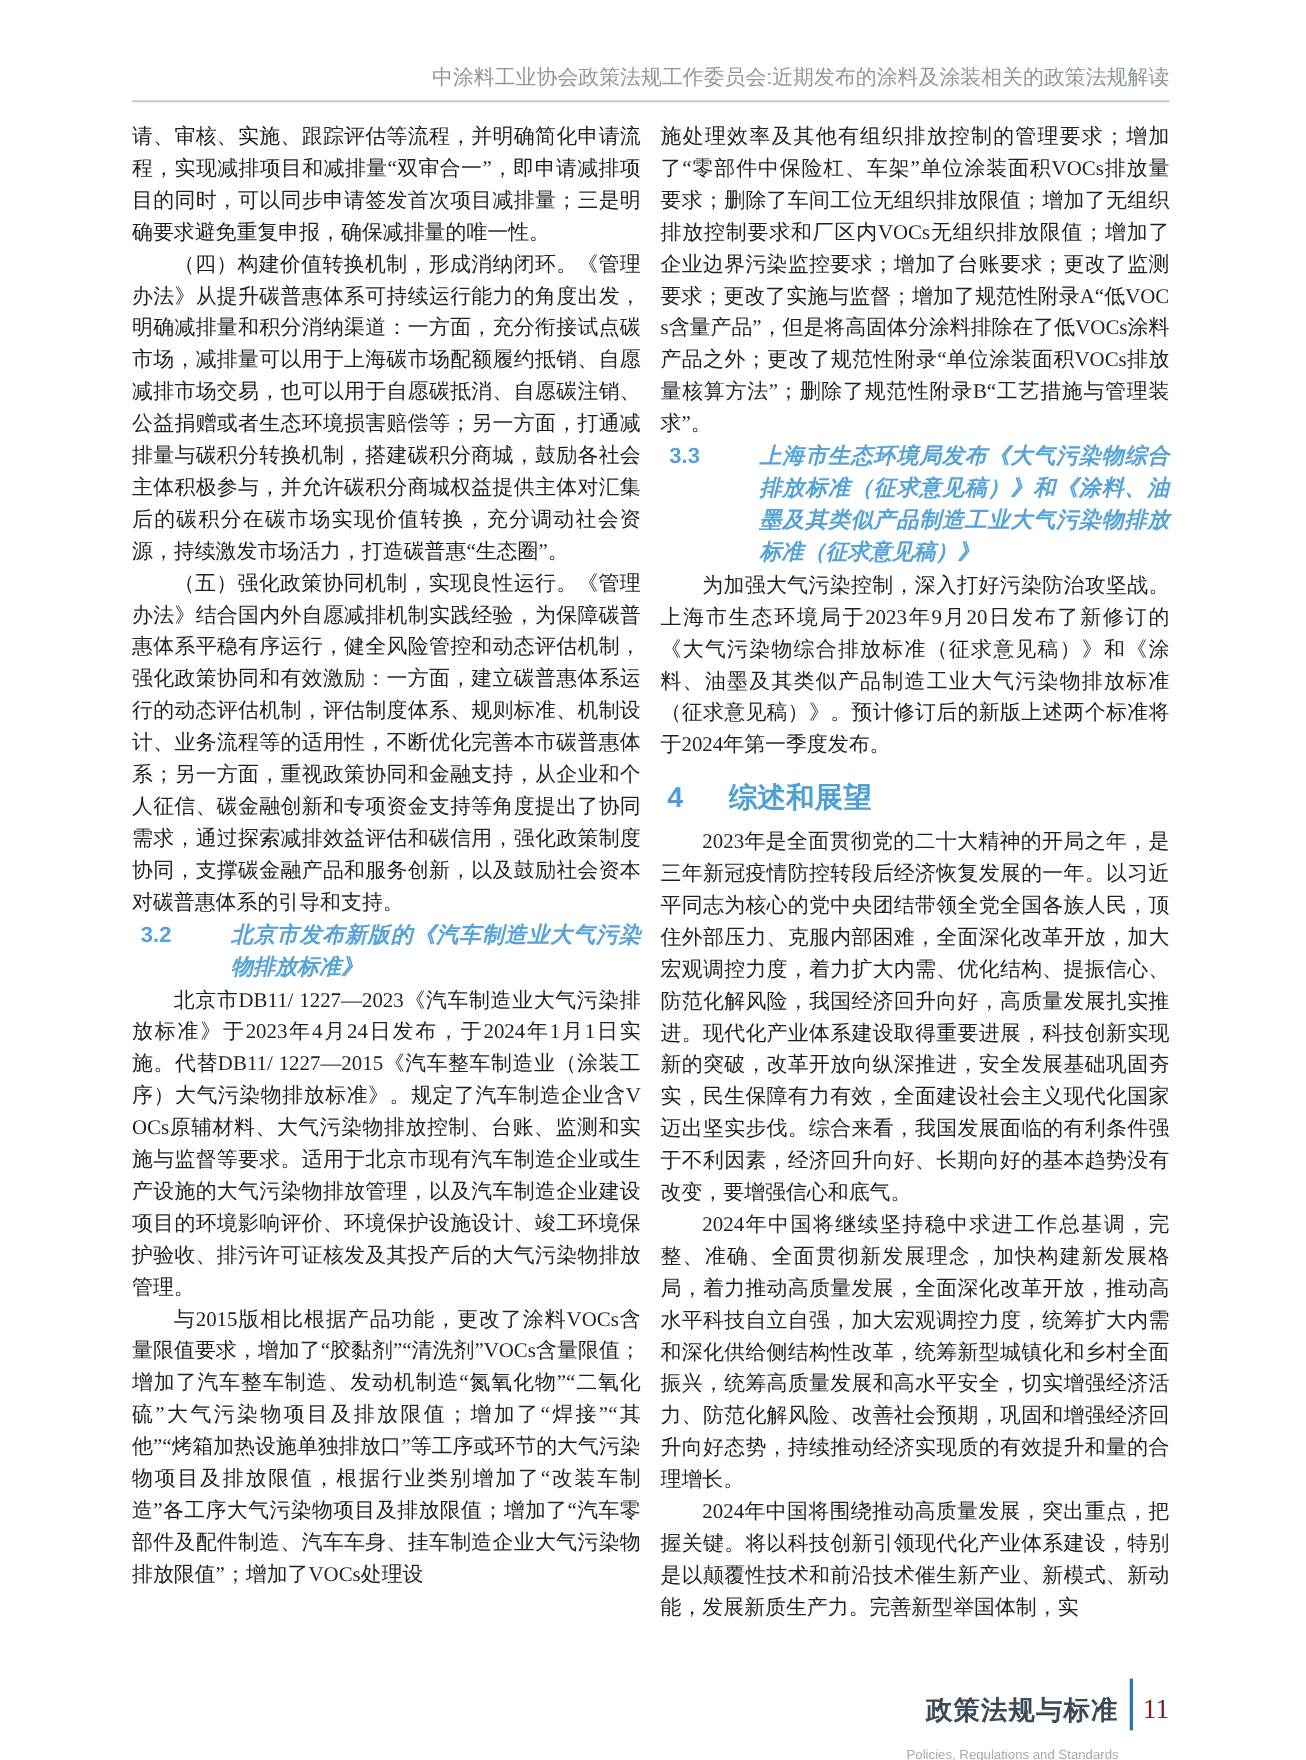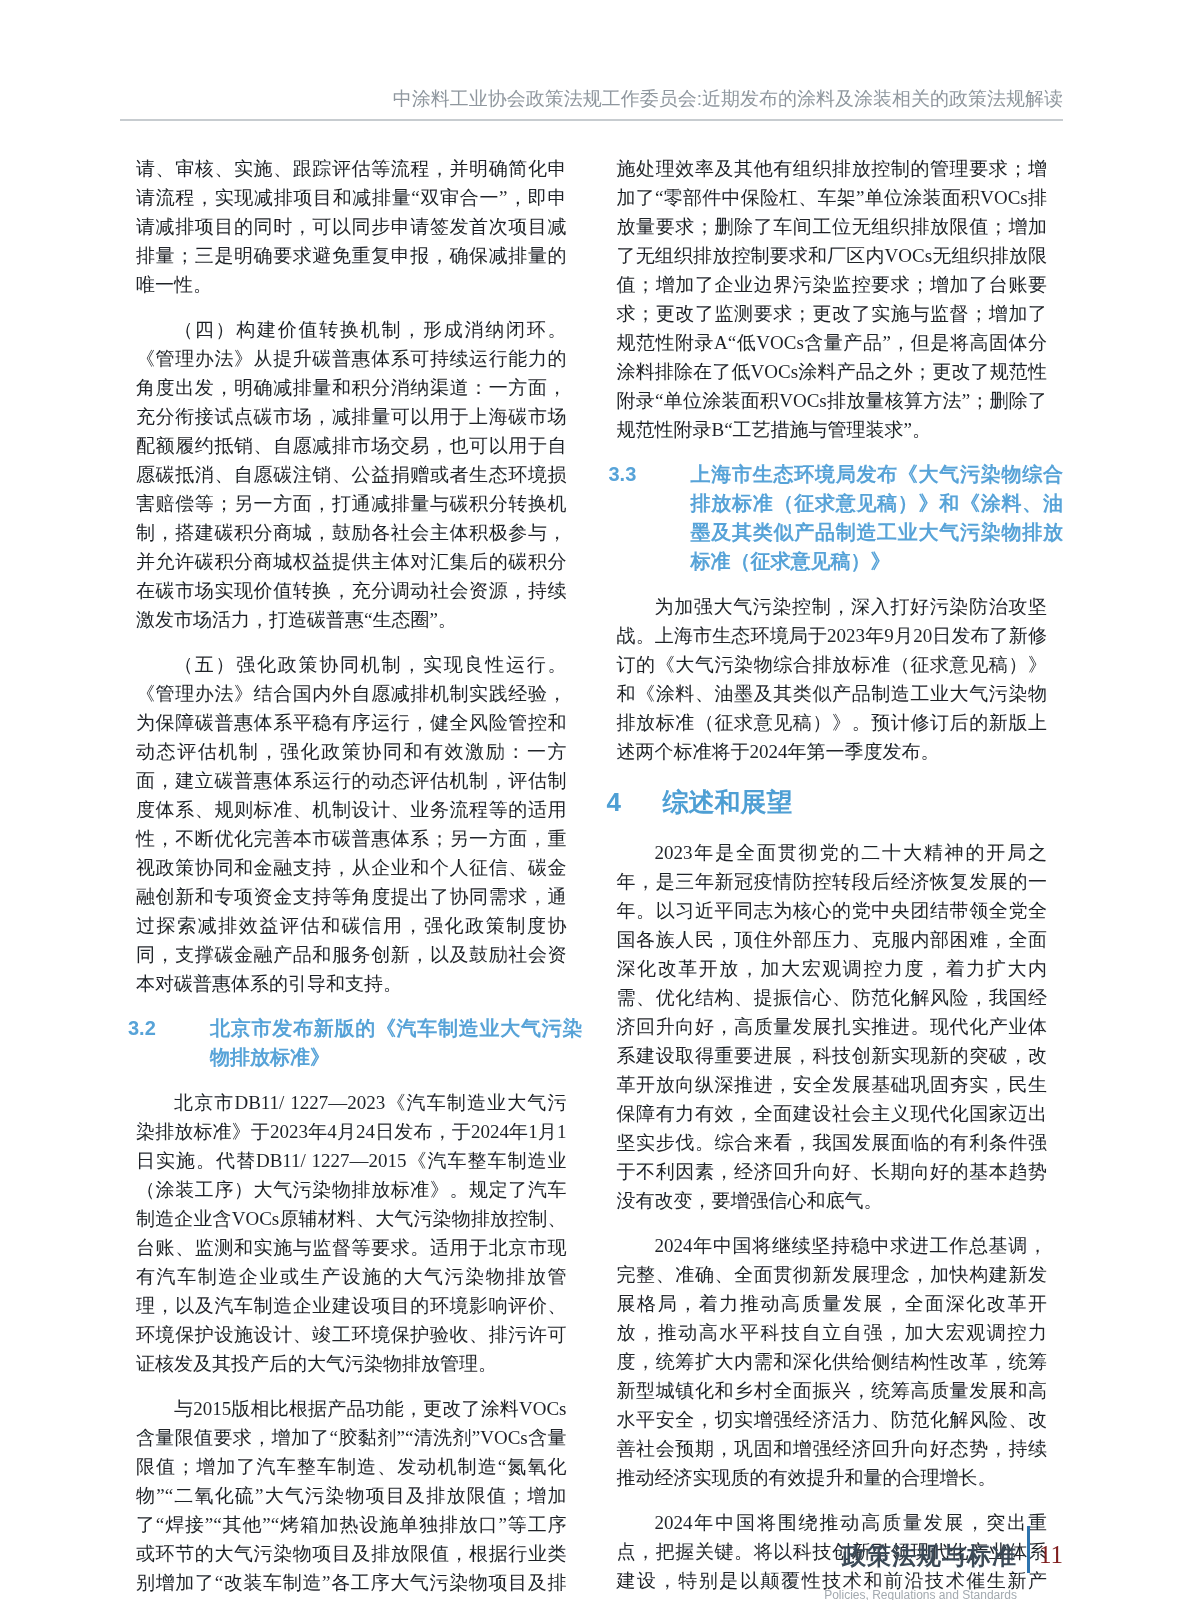--- a/index.html
+++ b/index.html
@@ -9,42 +9,42 @@
     height: 1600px;
     margin: 0 auto;
     background: #ffffff;
     box-sizing: border-box;
     padding: 0 124px 0 120px;
     overflow: hidden;
     font-family: "Liberation Serif", serif;
   }
   
   .running-head {
-    padding-top: 88px;
+    padding-top: 60px;
     text-align: right;
     font-family: "Liberation Sans", sans-serif;
     font-size: 19px;
     line-height: 22px;
     color: #8f979e;
   }
   .header-rule {
     margin-top: 9px;
     border: none;
     border-bottom: 2px solid #c7ccd0;
     height: 0;
   }
   
   .columns {
     display: flex;
     gap: 18px;
     margin-top: 17px;
   }
   .col { flex: 1 1 0; min-width: 0; }
   .col p {
-    margin: 16px;
+    margin: 0;
     font-size: 19px;
     line-height: 29px;
     color: #1e2227;
     text-align: justify;
     text-justify: inter-ideograph;
     word-break: break-all;
   }
   .col p.indent { text-indent: 2em; }
   
   .sub-heading {
@@ -57,21 +57,21 @@
     text-align: justify;
     margin: 1px 0;
     gap: 24px;
   }
   .sub-heading .h-num {
     flex: 0 0 auto;
     width: 66px;
     padding-left: 8px;
     box-sizing: border-box;
   }
-  .sub-heading .h-text { flex: 1 1 auto; }
+  .sub-heading .h-text { flex: 1 1 auto; font-style: italic; }
   
   .section-heading {
     display: flex;
     align-items: baseline;
     font-family: "Liberation Sans", sans-serif;
     font-weight: bold;
     color: #4e9fd4;
     font-size: 26px;
     line-height: 40px;
     margin-top: 13px;

